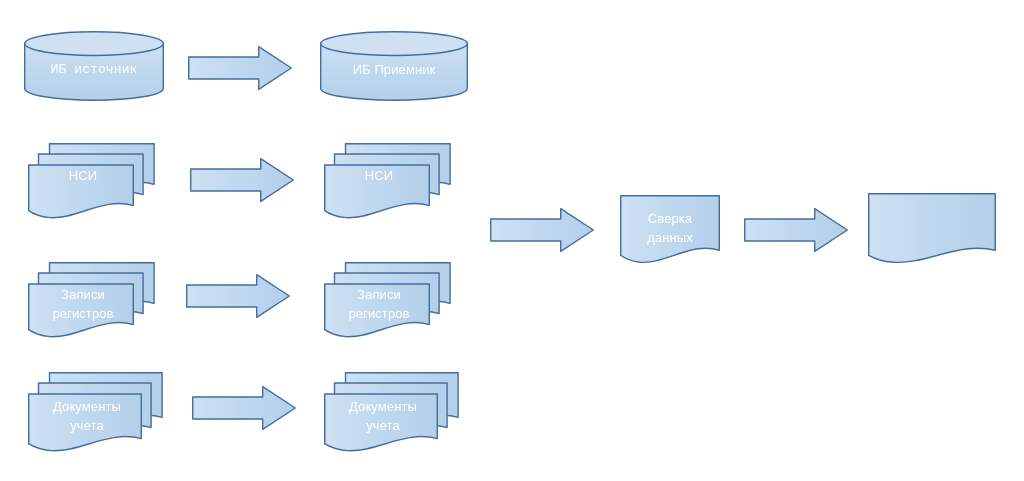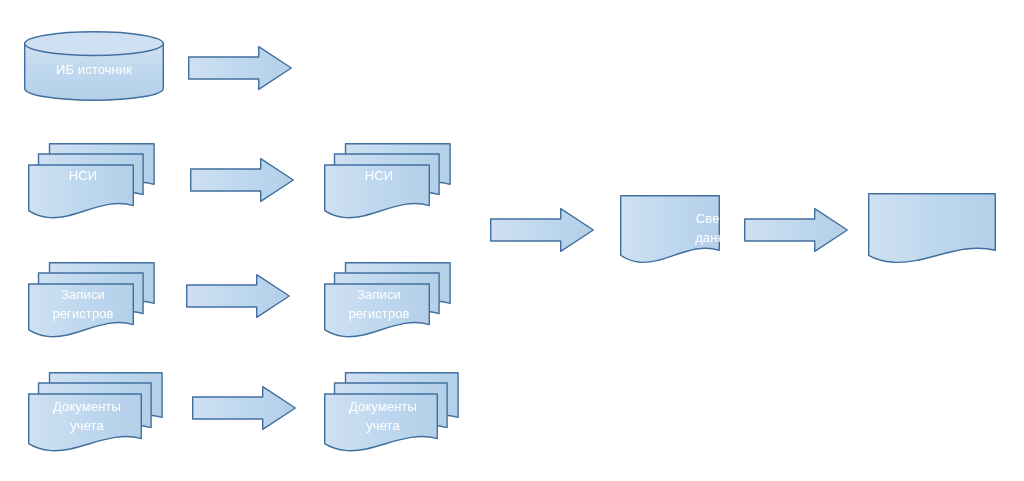--- a/index.html
+++ b/index.html
@@ -54,21 +54,37 @@
             <linearGradient id="g0" x1="0" y1="0" x2="0" y2="1">
               <stop offset="0" stop-color="#cfe0f2"></stop>
               <stop offset="0.55" stop-color="#bdd7ee"></stop>
               <stop offset="1" stop-color="#b4cfe8"></stop>
             </linearGradient>
           </defs>
           <path d="M0.7,11.9 L0.7,57.4 A69.3,11.9 0 0 0 139.3,57.4 L139.3,11.9 Z" fill="url(#g0)" stroke="#416f9e" stroke-width="1.4" stroke-linejoin="round"></path>
           <ellipse cx="70" cy="12.6" rx="69.3" ry="11.9" fill="#cfe0f2" stroke="#416f9e" stroke-width="1.4"></ellipse>
         </svg>
       </div>
-      <div class="node-label" style="left: 0px; top: 29.4px; width: 140px;">ИБ источник</div>
+      <div class="node-label" style="left: 0px; top: 29.4px; width: 140px; font-family: Liberation Mono, monospace;">ИБ источник</div>
+    </div>
+    <div class="node" style="left: 320px; top: 31px; width: 148px; height: 70px;">
+      <div>
+        <svg width="148" height="70" viewBox="0 0 148 70">
+          <defs>
+            <linearGradient id="g1" x1="0" y1="0" x2="0" y2="1">
+              <stop offset="0" stop-color="#cfe0f2"></stop>
+              <stop offset="0.55" stop-color="#bdd7ee"></stop>
+              <stop offset="1" stop-color="#b4cfe8"></stop>
+            </linearGradient>
+          </defs>
+          <path d="M0.7,11.9 L0.7,57.4 A73.3,11.9 0 0 0 147.3,57.4 L147.3,11.9 Z" fill="url(#g1)" stroke="#416f9e" stroke-width="1.4" stroke-linejoin="round"></path>
+          <ellipse cx="74" cy="12.6" rx="73.3" ry="11.9" fill="#cfe0f2" stroke="#416f9e" stroke-width="1.4"></ellipse>
+        </svg>
+      </div>
+      <div class="node-label" style="left: 0px; top: 29.4px; width: 148px;">ИБ Приемник</div>
     </div>
     <div class="node" style="left: 28px; top: 143px; width: 128px; height: 78px;">
       <div>
         <svg width="128" height="78" viewBox="0 0 128 78">
           <defs>
             <linearGradient id="g2" x1="0" y1="0" x2="1" y2="0">
               <stop offset="0" stop-color="#cfe0f2"></stop>
               <stop offset="0.55" stop-color="#bdd7ee"></stop>
               <stop offset="1" stop-color="#b4cfe8"></stop>
             </linearGradient>
@@ -175,21 +191,21 @@
           <defs>
             <linearGradient id="g8" x1="0" y1="0" x2="1" y2="0">
               <stop offset="0" stop-color="#cfe0f2"></stop>
               <stop offset="0.55" stop-color="#bdd7ee"></stop>
               <stop offset="1" stop-color="#b4cfe8"></stop>
             </linearGradient>
           </defs>
           <path d="M0.7,0.7 L99.3,0.7 L99.3,55.3 C71.692,46.3 46.056000000000004,69.3 20.419999999999998,67.3 C11.546,66.3 4.644,63.3 0.7,60.3 Z" fill="url(#g8)" stroke="#416f9e" stroke-width="1.4" stroke-linejoin="round"></path>
         </svg>
       </div>
-      <div class="node-label" style="left: 2px; top: 14px; width: 96px; padding-left: 48px;">Сверка
+      <div class="node-label" style="left: 2px; top: 14px; width: 96px;">Сверка
 данных</div>
     </div>
     <div class="node" style="left: 868px; top: 193px; width: 128px; height: 72px;">
       <div>
         <svg width="128" height="72" viewBox="0 0 128 72">
           <defs>
             <linearGradient id="g9" x1="0" y1="0" x2="1" y2="0">
               <stop offset="0" stop-color="#cfe0f2"></stop>
               <stop offset="0.55" stop-color="#bdd7ee"></stop>
               <stop offset="1" stop-color="#b4cfe8"></stop>

